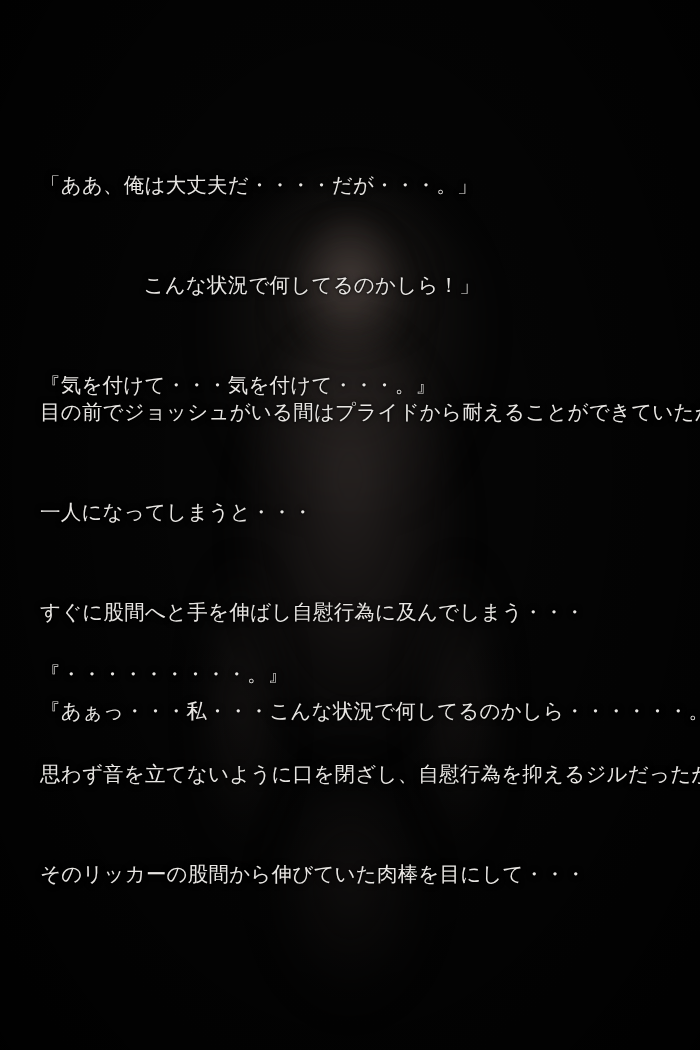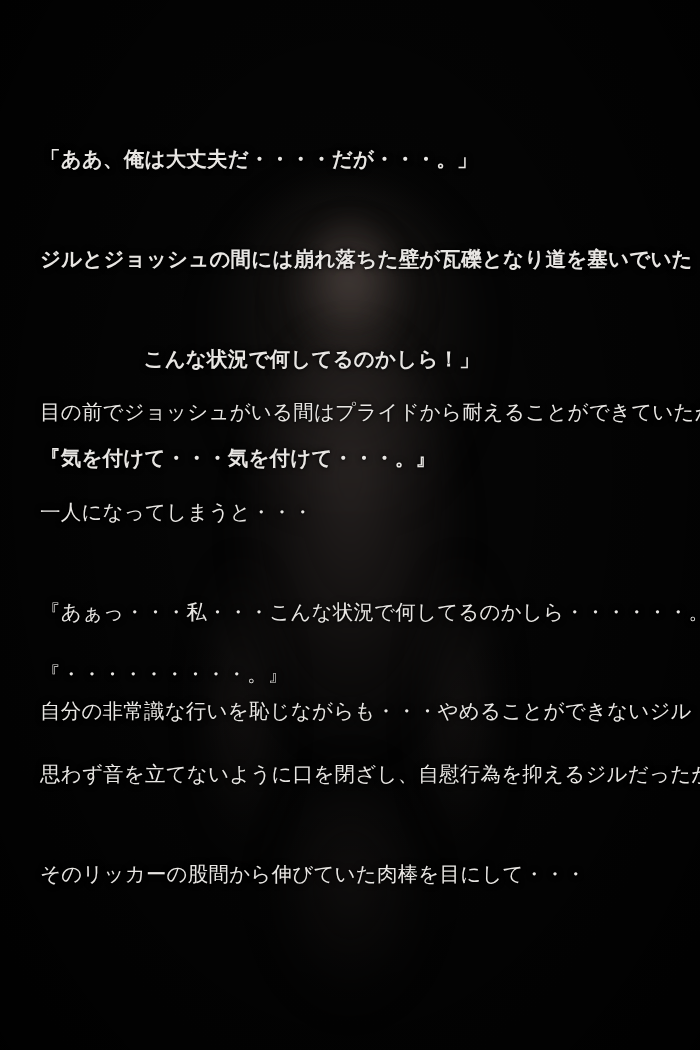--- a/index.html
+++ b/index.html
@@ -81,21 +81,21 @@
     font-size: 20.5px;
     line-height: 1.62;
     letter-spacing: 0.2px;
     text-shadow: 0 0 6px rgba(0,0,0,0.95), 0 0 2px rgba(0,0,0,1);
     white-space: pre-wrap;
   }
   .line {
     display: block;
     white-space: pre;
   }
-  #block-1 { top: 77px; font-weight: bold; }
+  #block-1 { top: 103px; }
   #block-2 { top: 330px; }
   #block-3 { top: 592px; }
 </style>
 </head>
 <body>
 
 <div id="page">
 
   <div id="artwork">
     <div class="art-hair" style="left:212px; top:180px; width:270px; height:330px;"></div>
@@ -105,30 +105,29 @@
     <div class="art-limb" style="left:414px; top:560px; width:90px; height:300px;"></div>
     <div class="art-limb" style="left:268px; top:760px; width:164px; height:250px;"></div>
     <div class="art-glow" style="left:300px; top:250px; width:100px; height:70px; background:rgba(120,108,102,0.18);"></div>
     <div class="art-vignette"></div>
   </div>
 
   <div id="text-layer">
 
     <div class="text-block" id="block-1">
       <span class="line">「ああ、俺は大丈夫だ・・・・だが・・・。」</span>
-      <span class="line">ジルとジョッシュの間には崩れ落ちた壁が瓦礫となり道を塞いでいた</span>
       <span class="line">　　　　　こんな状況で何してるのかしら！」</span>
       <span class="line">『気を付けて・・・気を付けて・・・。』</span>
     </div>
 
     <div class="text-block" id="block-2">
       <span class="line">目の前でジョッシュがいる間はプライドから耐えることができていたが</span>
       <span class="line">一人になってしまうと・・・</span>
+      <span class="line">すぐに股間へと手を伸ばし自慰行為に及んでしまう・・・</span>
       <span class="line">『あぁっ・・・私・・・こんな状況で何してるのかしら・・・・・・。』</span>
-      <span class="line">自分の非常識な行いを恥じながらも・・・やめることができないジル</span>
       
     </div>
 
     <div class="text-block" id="block-3">
       <span class="line">『・・・・・・・・・。』</span>
       <span class="line">思わず音を立てないように口を閉ざし、自慰行為を抑えるジルだったが</span>
       <span class="line">そのリッカーの股間から伸びていた肉棒を目にして・・・</span>
       
       
       

